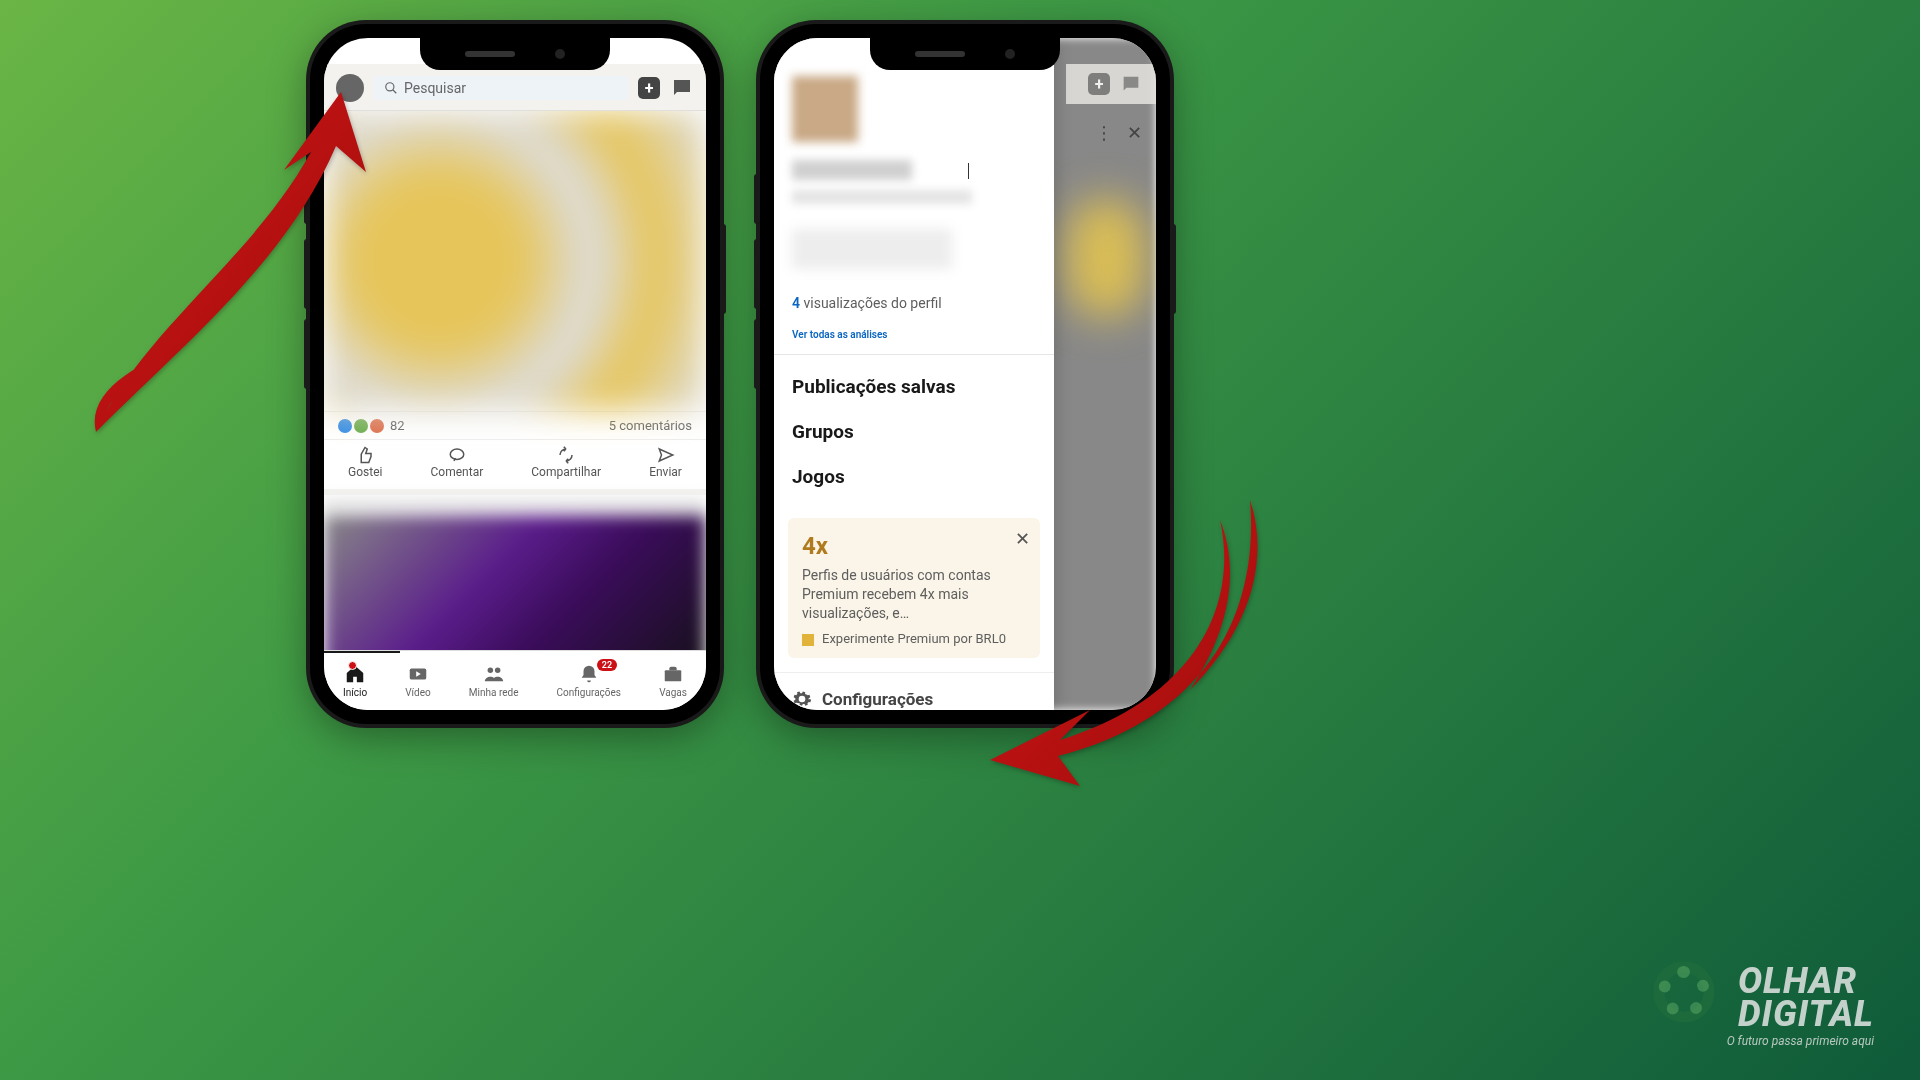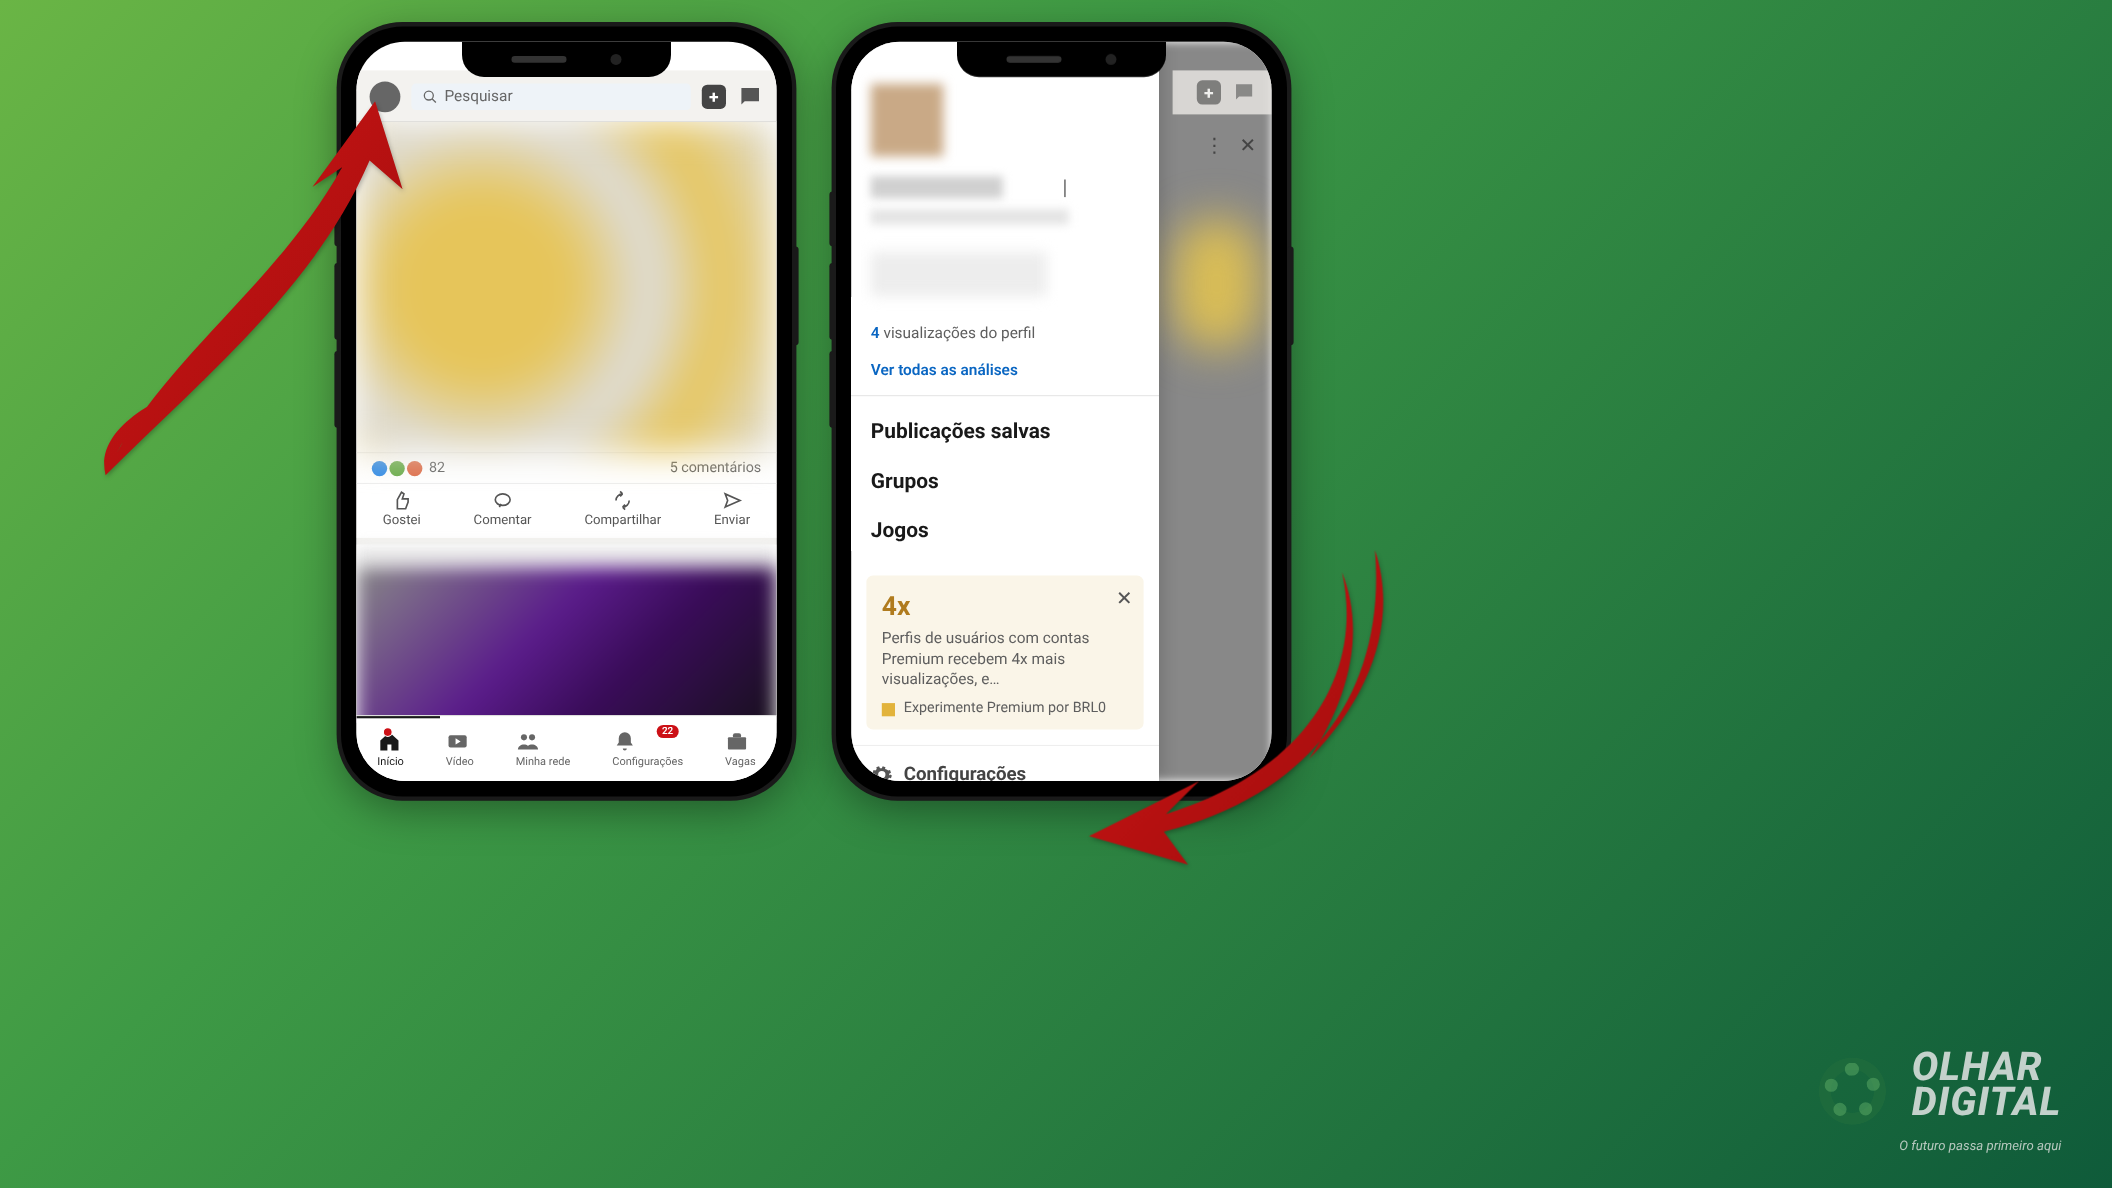--- a/index.html
+++ b/index.html
@@ -35,21 +35,21 @@
 .react-icons { display: flex; align-items: center; gap: 2px; }
 .react-bubble { width: 14px; height: 14px; border-radius: 50%; display: inline-block; }
 .rb-blue { background: #378fe9; }
 .rb-green { background: #6dae4f; }
 .rb-red { background: #df704d; }
 .actions { display: flex; justify-content: space-around; padding: 6px 0 10px; border-top: 1px solid #eee; }
 .action { display: flex; flex-direction: column; align-items: center; gap: 1px; color: #555; font-size: 12px; }
 .action svg { width: 18px; height: 18px; }
 
 .bottom-nav { position: absolute; bottom: 0; left: 0; right: 0; height: 60px; background: #fff; border-top: 1px solid #ddd; display: flex; justify-content: space-around; align-items: center; }
-.nav-item { display: flex; flex-direction: column; align-items: flex-start; gap: 2px; color: #666; font-size: 10px; position: relative; }
+.nav-item { display: flex; flex-direction: column; align-items: center; gap: 2px; color: #666; font-size: 10px; position: relative; }
 .nav-item.active { color: #191919; }
 .nav-item svg { width: 22px; height: 22px; }
 .badge { position: absolute; top: -4px; right: 4px; background: #cc1016; color: #fff; border-radius: 9px; font-size: 9px; padding: 1px 5px; font-weight: 600; }
 .dot { position: absolute; top: -2px; right: 10px; width: 9px; height: 9px; background: #cc1016; border-radius: 50%; border: 1.5px solid #fff; }
 .nav-line { position: absolute; top: 0; left: 0; width: 20%; height: 2px; background: #191919; }
 
 
 .dim-bg { position: absolute; inset: 0; background: #888; filter: blur(4px); }
 .dim-yellow { position: absolute; top: 160px; right: 10px; width: 80px; height: 120px; background: #d9bd56; filter: blur(20px); border-radius: 40px; }
 .dim-top { position: absolute; top: 26px; right: 0; height: 40px; width: 90px; background: rgba(230,228,224,.85); display: flex; align-items: center; justify-content: flex-end; gap: 10px; padding-right: 14px; }
@@ -57,42 +57,42 @@
 .drawer { position: absolute; left: 0; top: 0; bottom: 0; width: 280px; background: #fff; padding-top: 38px; box-shadow: 4px 0 14px rgba(0,0,0,.15); overflow-y: auto; }
 .profile-blur { padding: 0 18px 16px; }
 .prof-avatar { width: 66px; height: 66px; background: #c9a986; filter: blur(5px); border-radius: 0; }
 .prof-name { width: 120px; height: 20px; background: #d0d0d0; filter: blur(4px); margin-top: 18px; }
 .prof-line { width: 180px; height: 14px; background: #e4e4e4; filter: blur(4px); margin-top: 10px; }
 .prof-line2 { width: 160px; height: 40px; background: #ededed; filter: blur(6px); margin-top: 6px; }
 .cursor { display: inline-block; width: 1px; height: 16px; background: #333; vertical-align: middle; margin-left: 176px; position: relative; top: -44px; }
 
 .stats { padding: 10px 18px 14px; font-size: 14px; color: #5e5e5e; border-bottom: 1px solid #e6e6e6; }
 .stats .num { color: #0a66c2; font-weight: 600; }
-.stats .link { color: #0a66c2; font-weight: 600; font-size: 14px; margin-top: 18px; display: block; }
+.stats .link { color: #0a66c2; font-weight: 600; font-size: 10px; margin-top: 18px; display: block; }
 
 .menu { padding: 20px 18px 16px; display: flex; flex-direction: column; gap: 22px; }
 .menu-item { font-size: 19px; font-weight: 700; color: #191919; }
 
 .promo { margin: 14px 14px 14px; background: #faf5e8; border-radius: 6px; padding: 14px 14px 12px; position: relative; }
 .promo .x { position: absolute; top: 10px; right: 10px; font-size: 18px; color: #555; }
 .promo .mult { font-size: 24px; font-weight: 700; color: #b07b1e; }
 .promo .txt { font-size: 14px; color: #5e5e5e; margin-top: 6px; line-height: 1.35; }
 .promo .cta { display: flex; gap: 8px; align-items: flex-start; margin-top: 8px; font-size: 13px; color: #5e5e5e; }
 .promo .chip { width: 12px; height: 12px; background: #e2b33b; margin-top: 3px; flex-shrink: 0; }
 
 .settings { display: flex; align-items: center; gap: 10px; padding: 16px 18px; font-size: 17px; font-weight: 700; color: #444; border-top: 1px solid #eee; }
 .settings svg { width: 20px; height: 20px; }
 
 
 .arrow { position: absolute; z-index: 60; }
 .arrow svg { filter: drop-shadow(1px 2px 2px rgba(0,0,0,.25)); }
 
 
 .logo { position: absolute; right: 46px; bottom: 32px; display: flex; flex-direction: column; align-items: flex-end; gap: 4px; opacity: 0.9; }
-.logo-row { display: flex; align-items: flex-start; gap: 16px; }
+.logo-row { display: flex; align-items: flex-end; gap: 16px; }
 .logo-ring { width: 76px; height: 76px; border-radius: 50%; background: radial-gradient(circle, transparent 36%, #1e6b3c 37%, #1e6b3c 56%, transparent 57%); position: relative; }
 .logo-ring::after { content: ""; position: absolute; inset: 12px; border-radius: 50%; border: 12px dotted rgba(120, 200, 120, 0.4); }
 .logo-text { font-size: 36px; font-weight: 800; color: #d7dedb; letter-spacing: 1px; font-style: italic; line-height: 0.9; }
 .logo-tag { font-size: 12px; color: #c9d4cd; font-style: italic; }
 </style>
 </head>
 <body>
 
 <div class="phone left">
   <div class="phone-btn power"></div>

